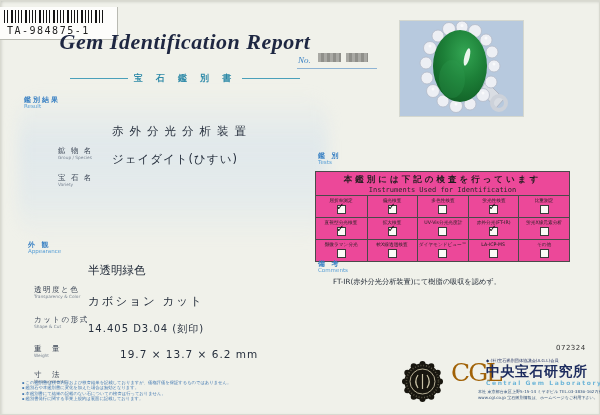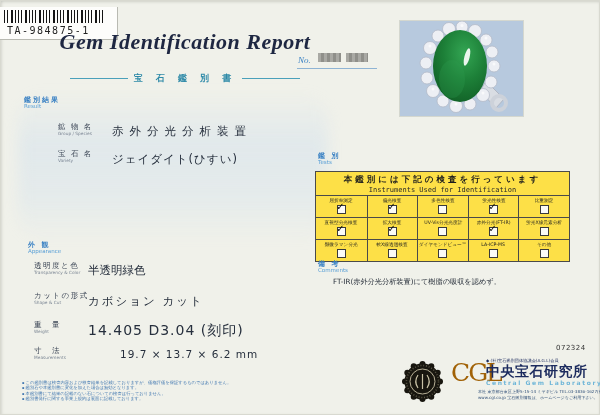--- a/index.html
+++ b/index.html
@@ -21,37 +21,37 @@
   .main-title{font-family:"Liberation Serif","DejaVu Serif",serif;font-style:italic;font-weight:bold;
         font-size:22px;color:#1e2742;margin:0;line-height:1.05;letter-spacing:.5px;}
   .subtitle-row{display:flex;align-items:center;justify-content:center;margin-top:3px;}
   .subtitle-rule{width:58px;height:1px;background:#4aa0ba;}
   .subtitle-text{font-size:9px;font-weight:bold;color:#2e8aa8;letter-spacing:5px;margin:16px 6px;white-space:nowrap;}
   
   .sec-label{position:absolute;line-height:1.05;}
   .sec-label .jp{font-size:7px;font-weight:bold;color:#3b82c4;letter-spacing:2px;white-space:nowrap;}
   .sec-label .en{font-size:6.5px;color:#5ba0d6;transform:scale(.85);transform-origin:left top;white-space:nowrap;}
   
-  .rowlabel{position:absolute;line-height:1.1;}
+  .rowlabel{position:absolute;line-height:1.1;margin-top:24px;}
   .rowlabel .jp{font-size:7.5px;color:#3c4656;letter-spacing:1.5px;white-space:nowrap;}
   .rowlabel .en{font-size:6px;color:#7b8694;transform:scale(.72);transform-origin:left top;white-space:nowrap;}
   .rowvalue{position:absolute;font-size:11.5px;color:#262f3d;white-space:nowrap;}
   .ls-wide{letter-spacing:6px;}
   .note-line{position:absolute;font-size:9px;color:#2b3442;white-space:nowrap;}
   
   .no-label{position:absolute;left:298px;top:55px;font-family:"Liberation Serif",serif;font-style:italic;
         font-size:9px;color:#3b82c4;text-align:right;}
   .redact{position:absolute;height:9px;top:53px;background:
         repeating-linear-gradient(90deg,#a9a9a4 0 3px,#8f8f8a 3px 6px),
         repeating-linear-gradient(0deg,rgba(255,255,255,.25) 0 2px,rgba(0,0,0,.08) 2px 4px);}
   .no-underline{position:absolute;left:297px;top:68px;width:80px;height:1px;background:#8fb4d4;}
   
   .photo{position:absolute;left:400px;top:21px;width:123px;height:95px;box-shadow:0 0 0 1px #d4d7cf;}
   
-  .tests-table{position:absolute;left:315px;top:171px;width:253px;border:1px solid #4a4a4a;background:#fde047;}
+  .tests-table{position:absolute;left:315px;top:171px;width:253px;border:1px solid #4a4a4a;background:#ec4899;}
   .tt-header{text-align:center;padding:2px 0 1px;}
   .tt-title-jp{font-family:"DejaVu Serif",serif;font-size:8.5px;font-weight:bold;letter-spacing:3px;color:#1d1d1d;white-space:nowrap;}
   .tt-title-en{font-family:"DejaVu Sans Mono",monospace;font-size:7px;color:#2a2a2a;white-space:nowrap;}
   .tt-grid{display:grid;grid-template-columns:repeat(5,1fr);}
   .tt-cell{border-top:1px solid #4a4a4a;height:20px;overflow:hidden;display:flex;flex-direction:column;
         align-items:center;padding-top:1px;}
   .tt-cell + .tt-cell{border-left:0;}
   .tt-grid .tt-cell:not(:nth-child(5n+1)){border-left:1px solid #4a4a4a;}
   .tt-cell .lbl{font-size:6px;color:#1f1f1f;transform:scale(.78);transform-origin:center top;white-space:nowrap;line-height:1.2;}
   .checkbox{width:7px;height:7px;border:1px solid #3a3a3a;background:#fbfbf7;position:relative;margin-top:1px;flex:none;}
@@ -178,21 +178,21 @@
   <div class="rowlabel" style="left:34px;top:292px;">
     <div class="jp">カットの形式</div>
     <div class="en">Shape &amp; Cut</div>
   </div>
   <div class="rowvalue" style="left:88px;top:294px;letter-spacing:2px;">カボション カット</div>
 
   <div class="rowlabel" style="left:34px;top:321px;">
     <div class="jp">重　量</div>
     <div class="en">Weight</div>
   </div>
-  <div class="rowvalue" style="left:88px;top:322px;font-size:14px;letter-spacing:1px;">14.405 D3.04 (刻印)</div>
+  <div class="rowvalue" style="left:88px;top:322px;font-size:10px;letter-spacing:1px;">14.405 D3.04 (刻印)</div>
 
   <div class="rowlabel" style="left:34px;top:347px;">
     <div class="jp">寸　法</div>
     <div class="en">Measurements</div>
   </div>
   <div class="rowvalue" style="left:88px;top:348px;font-size:10.5px;letter-spacing:1px;margin-left:32px;">19.7 × 13.7 × 6.2 mm</div>
 
   <div class="sec-label" style="left:318px;top:153px;">
     <div class="jp">鑑 別</div>
     <div class="en">Tests</div>

